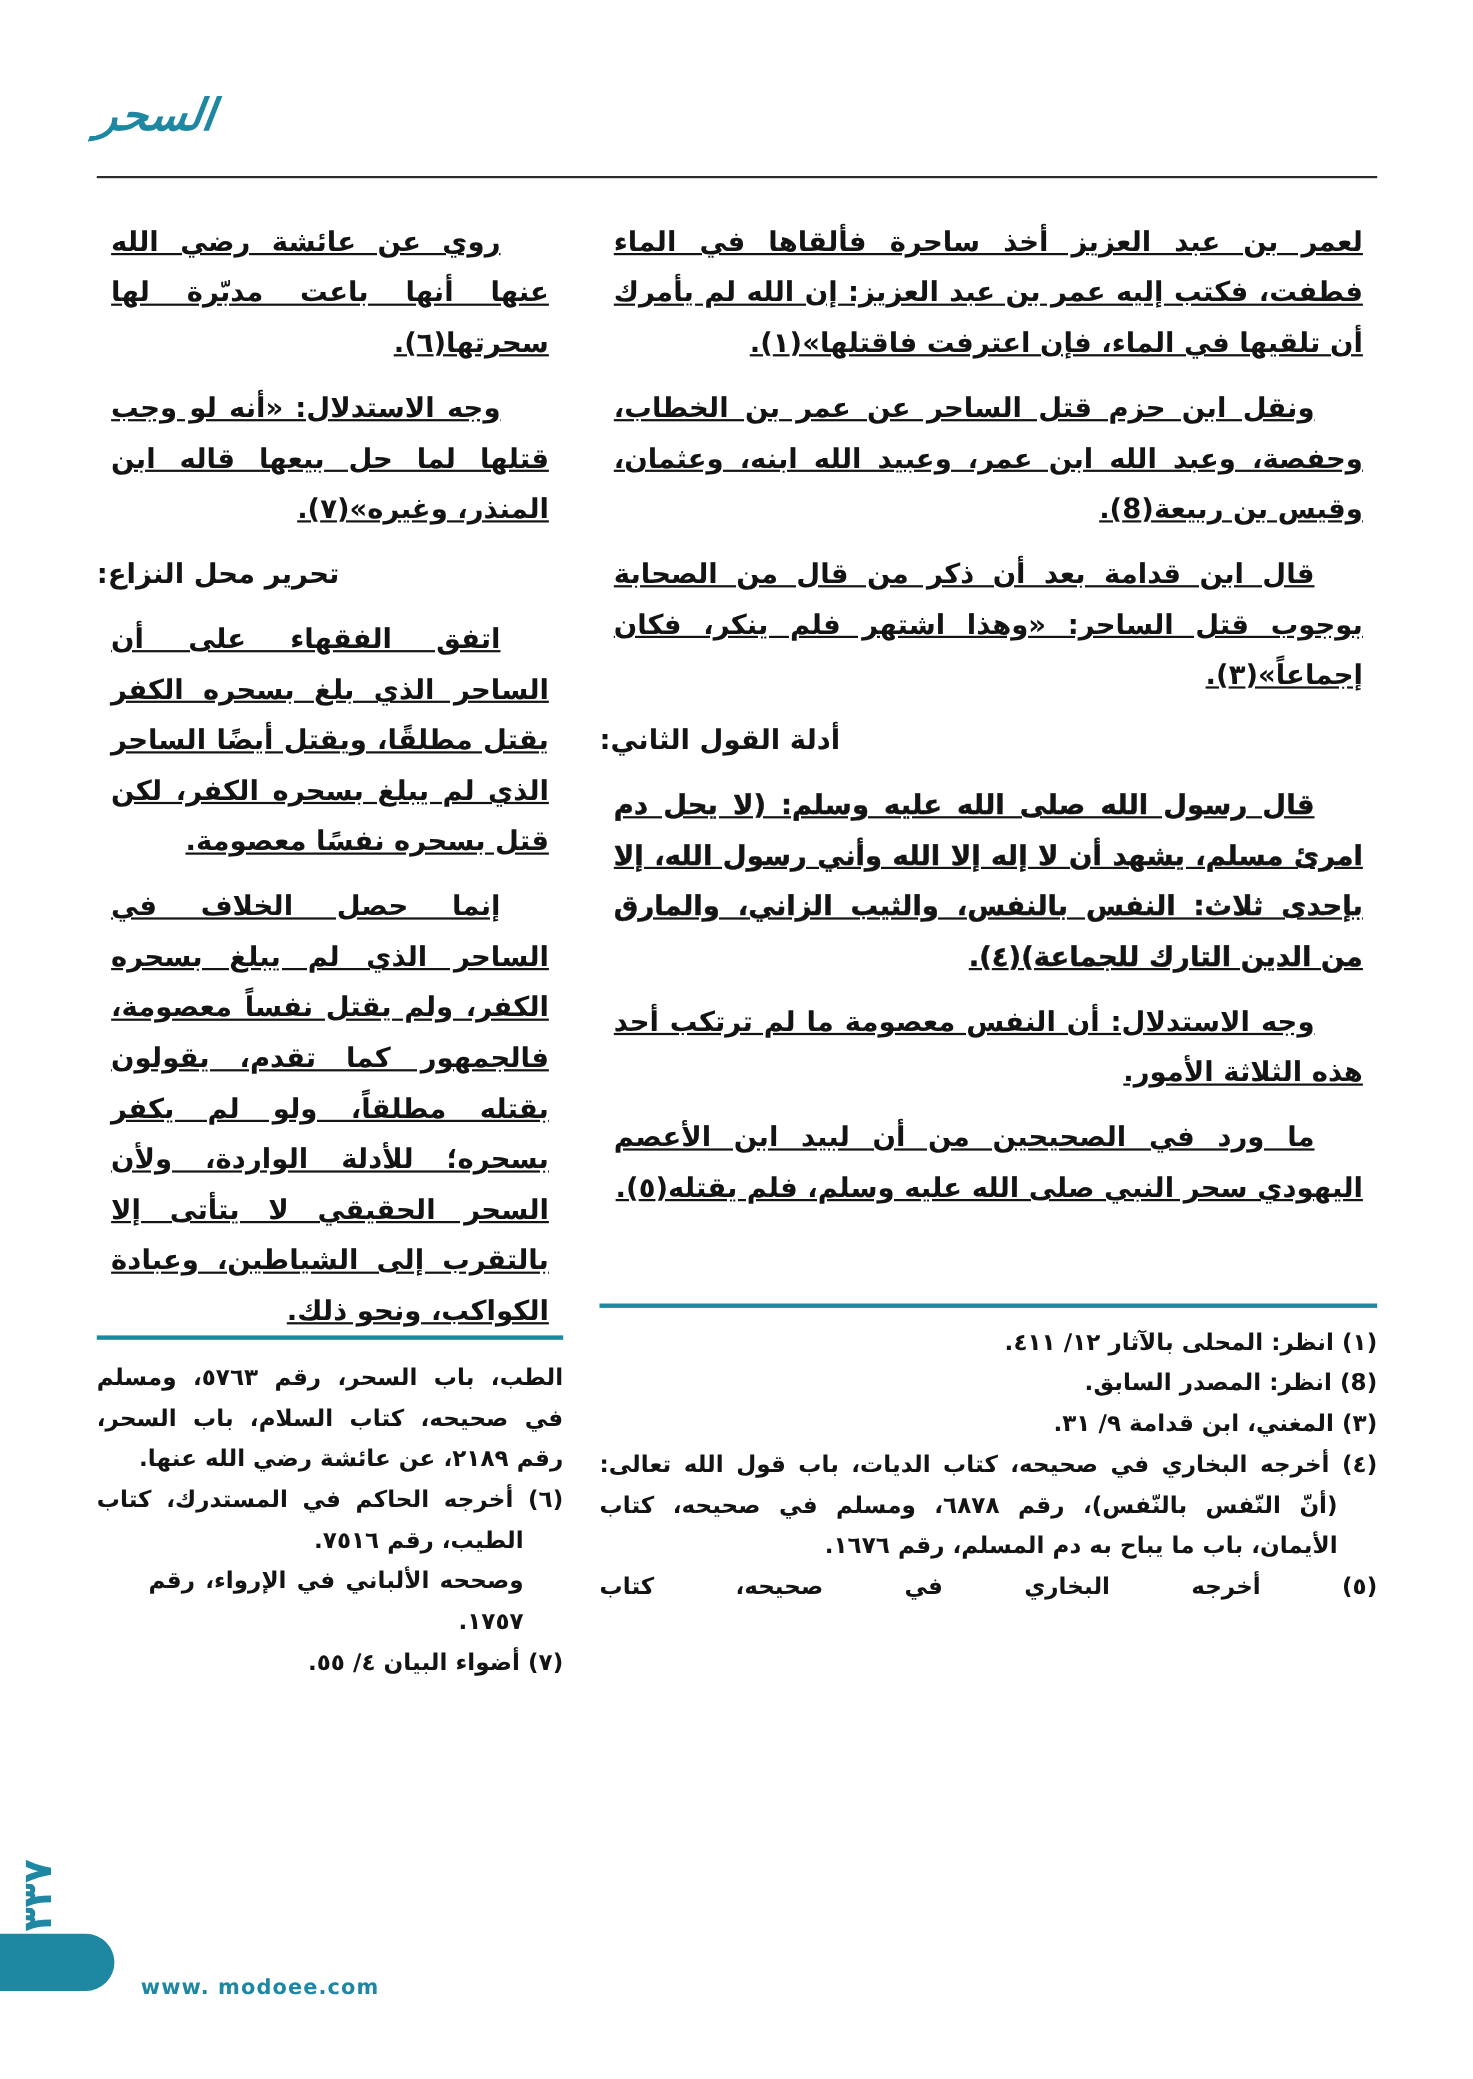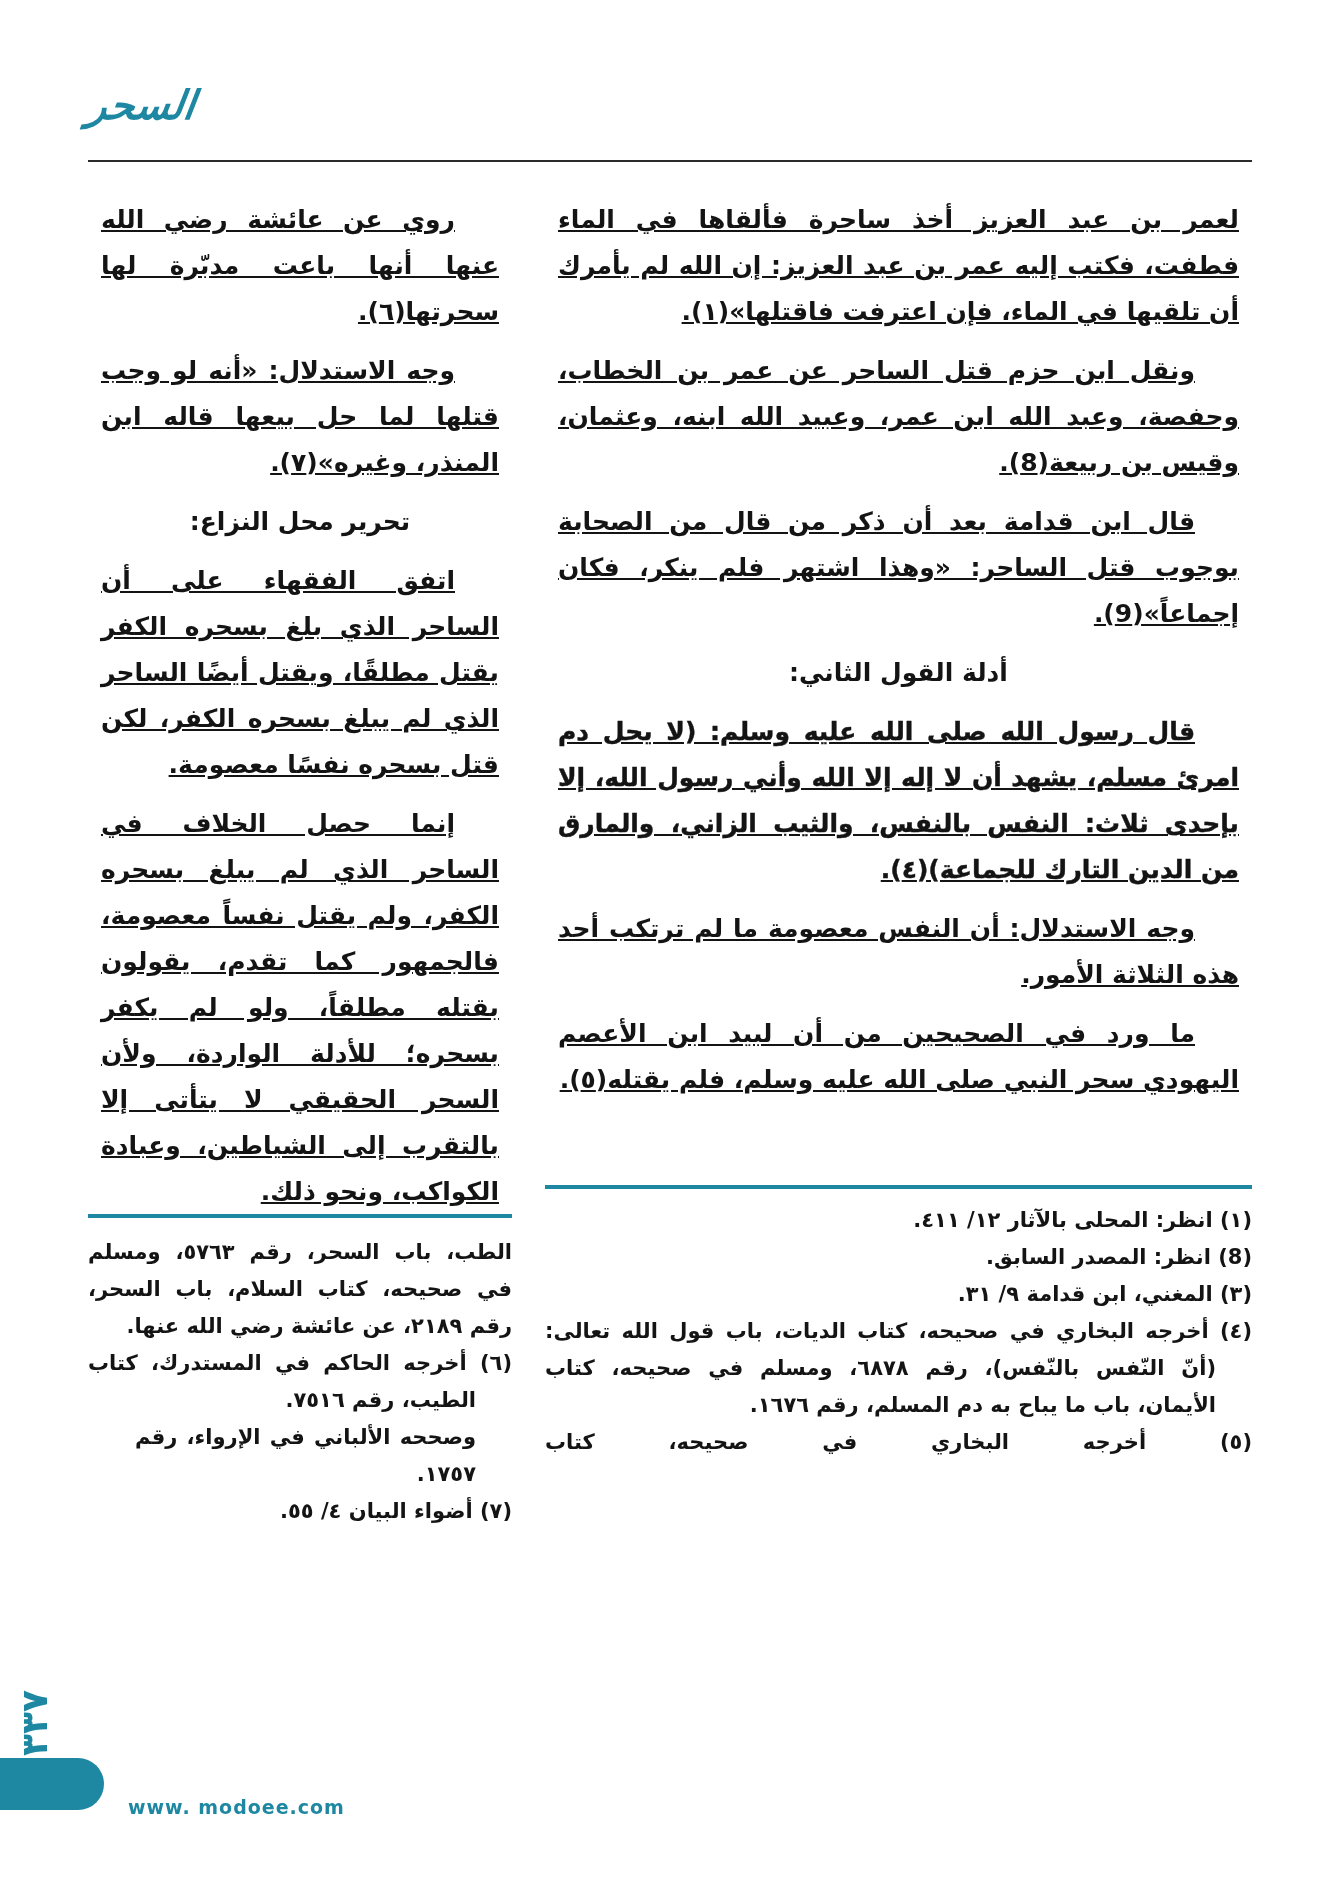--- a/index.html
+++ b/index.html
@@ -31,21 +31,21 @@
     position: absolute;
     direction: rtl;
     text-align: justify;
     font-size: 25px; line-height: 46px; font-weight: 700;
     overflow: hidden;
   }
   .col-right { top: 184px; right: 87px; width: 707px; height: 1000px; }
   .col-left  { top: 184px; left: 88px;  width: 424px; height: 1028px; }
   p.body { margin: 13px; text-indent: 44px; text-decoration: underline; }
   p.noindent { text-indent: 0; }
-  .heading { margin: 0; text-align: center; text-indent: 0; font-weight: 700; }
+  .heading { margin: 0; text-align: left; text-indent: 0; font-weight: 700; }
   .hadith { -webkit-text-stroke: 0.4px var(--ink); }
   .stretch-last { text-align-last: justify; }
   
   .fn-rule { position: absolute; height: 4px; background: var(--accent); }
   .fn-rule-right { top: 1185px; right: 87px; width: 707px; }
   .fn-rule-left  { top: 1214px; left: 88px;  width: 424px; }
   .footnotes {
     position: absolute;
     direction: rtl;
     text-align: justify;
@@ -81,21 +81,21 @@
 <body>
 
 <div class="page">
 
   <div class="chapter-title">السحر</div>
   <div class="header-rule"></div>
 
   <div class="col col-right">
     <p class="body noindent">لعمر بن عبد العزيز أخذ ساحرة فألقاها في الماء فطفت، فكتب إليه عمر بن عبد العزيز: إن الله لم يأمرك أن تلقيها في الماء، فإن اعترفت فاقتلها»(١).</p>
     <p class="body">ونقل ابن حزم قتل الساحر عن عمر بن الخطاب، وحفصة، وعبد الله ابن عمر، وعبيد الله ابنه، وعثمان، وقيس بن ربيعة(8).</p>
-    <p class="body">قال ابن قدامة بعد أن ذكر من قال من الصحابة بوجوب قتل الساحر: «وهذا اشتهر فلم ينكر، فكان إجماعاً»(9).</p>
+    <p class="body">قال ابن قدامة بعد أن ذكر من قال من الصحابة بوجوب قتل الساحر: «وهذا اشتهر فلم ينكر، فكان إجماعاً»(٣).</p>
     <p class="heading">أدلة القول الثاني:</p>
     <p class="body hadith">قال رسول الله صلى الله عليه وسلم: (لا يحل دم امرئ مسلم، يشهد أن لا إله إلا الله وأني رسول الله، إلا بإحدى ثلاث: النفس بالنفس، والثيب الزاني، والمارق من الدين التارك للجماعة)(٤).</p>
     <p class="body">وجه الاستدلال: أن النفس معصومة ما لم ترتكب أحد هذه الثلاثة الأمور.</p>
     <p class="body">ما ورد في الصحيحين من أن لبيد ابن الأعصم اليهودي سحر النبي صلى الله عليه وسلم، فلم يقتله(٥).</p>
   </div>
 
   <div class="col col-left">
     <p class="body">روي عن عائشة رضي الله عنها أنها باعت مدبّرة لها سحرتها(٦).</p>
     <p class="body">وجه الاستدلال: «أنه لو وجب قتلها لما حل بيعها قاله ابن المنذر، وغيره»(٧).</p>
     <p class="heading">تحرير محل النزاع:</p>

